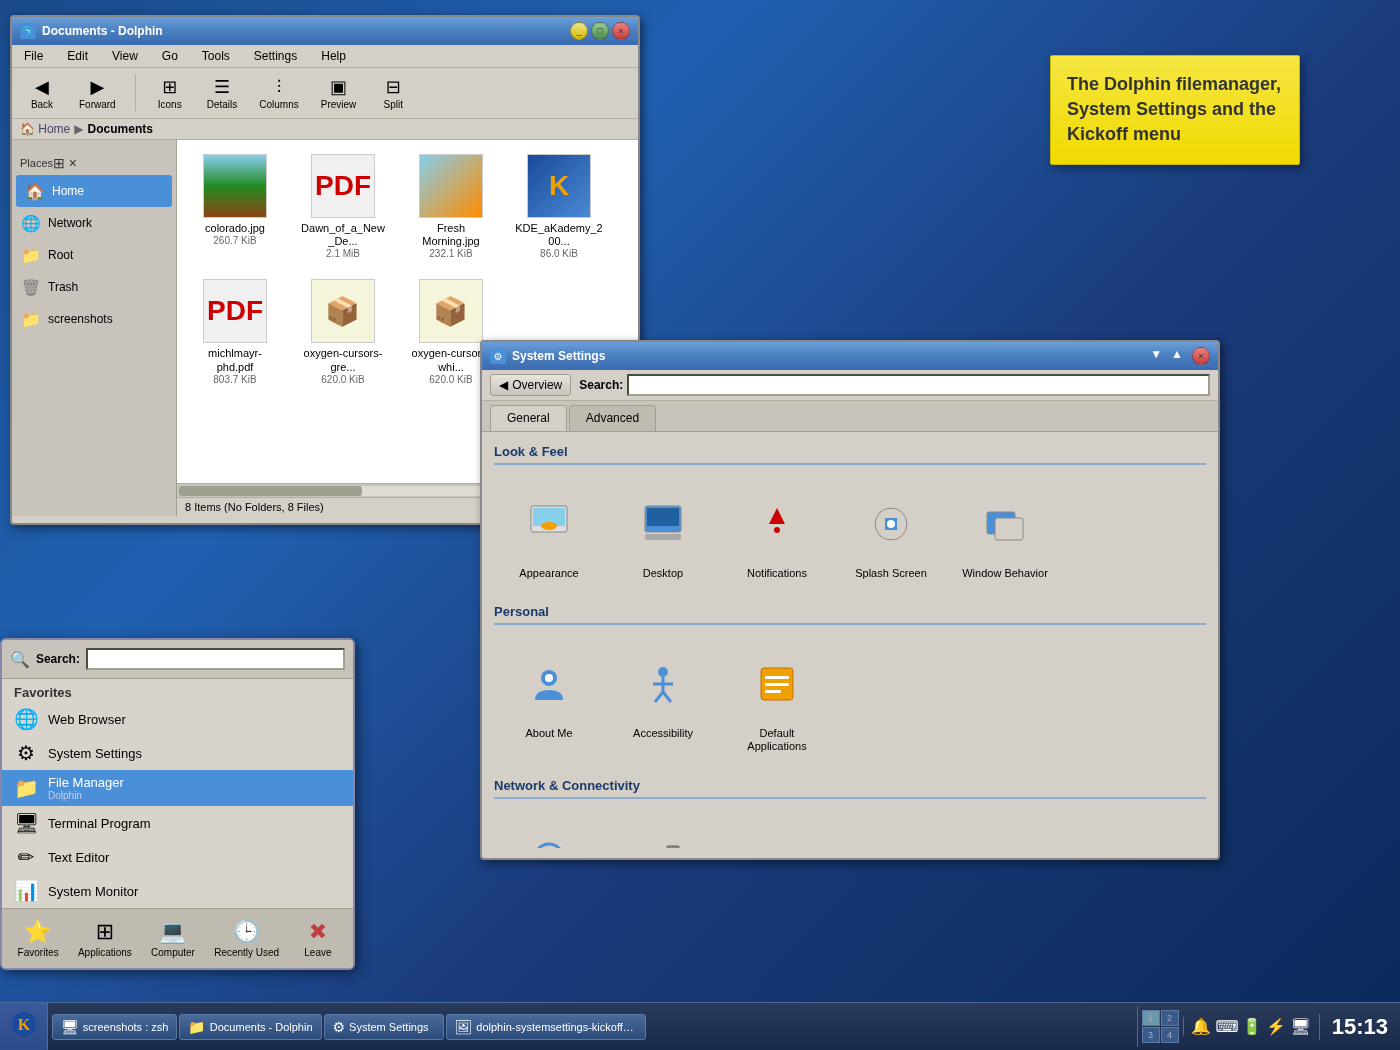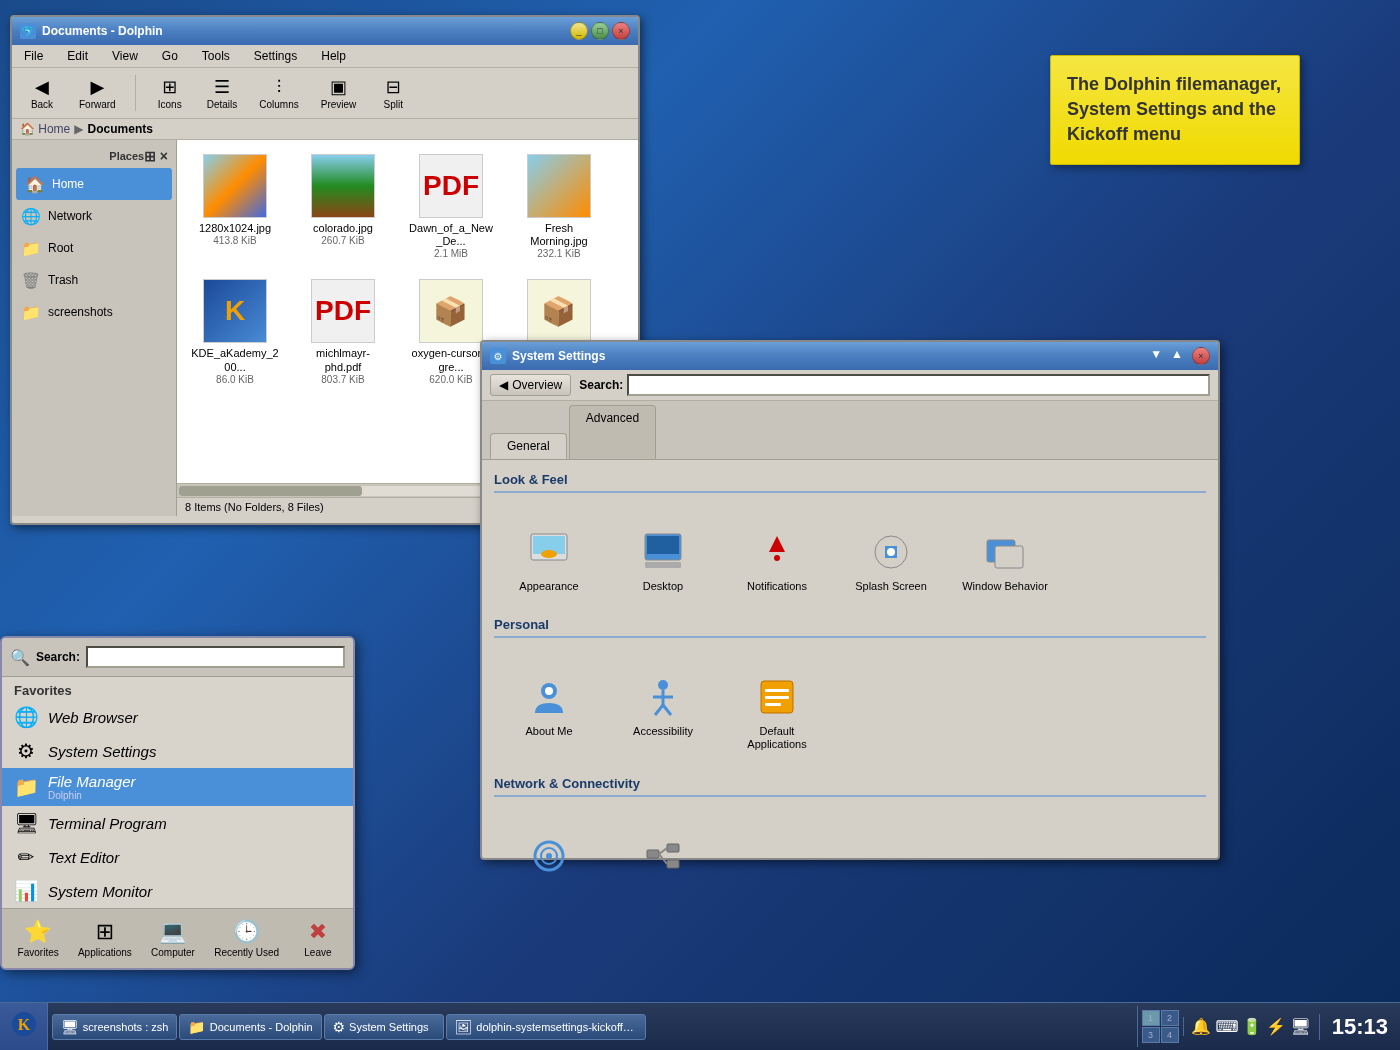--- a/index.html
+++ b/index.html
@@ -54,22 +54,22 @@
     }
     .address-home { font-size: 12px; color: #446; cursor: pointer; }
     .address-sep { color: #666; }
     .address-current { font-weight: bold; text-align: right; }
     .dolphin-content { display: flex; flex: 1; height: calc(100% - 130px); }
     .dolphin-sidebar {
       width: 165px; background: #c8c4bc; border-right: 1px solid #a0a090;
       overflow-y: auto; padding: 4px 0;
     }
     .sidebar-section-header {
-      padding: 4px 8px; display: flex; align-items: center; justify-content: flex-end;
-      font-weight: bold; font-size: 11px; color: #333;
+      padding: 4px 8px; display: flex; align-items: center; justify-content: flex-start;
+      font-weight: normal; font-size: 11px; color: #333; margin-top: 7px;
     }
     .sidebar-item {
       display: flex; align-items: center; gap: 6px; padding: 5px 8px; cursor: pointer;
     }
     .sidebar-item.active { background: #4a90d9; color: white; border-radius: 3px; margin: 0 4px; }
     .sidebar-icon { width: 22px; height: 22px; display: flex; align-items: center; justify-content: center; font-size: 16px; }
     .sidebar-label { font-size: 12px; }
     .files-grid {
       flex: 1; padding: 8px; overflow-y: auto; background: white;
       display: flex; flex-wrap: wrap; align-content: flex-start; gap: 8px;
@@ -112,21 +112,21 @@
     .kickoff-search-input {
       flex: 1; border: 2px inset #a0a090; background: white; padding: 2px 6px;
       font-size: 12px; height: 22px;
     }
     .kickoff-section-header { font-size: 13px; font-weight: bold; padding: 6px 12px 2px; color: #333; }
     .kickoff-item {
       display: flex; align-items: center; gap: 10px; padding: 5px 12px; cursor: pointer;
     }
     .kickoff-item.active { background: #4a90d9; color: white; }
     .kickoff-item-icon { font-size: 20px; width: 24px; text-align: center; }
-    .kickoff-item-text { font-size: 15px; font-style: italic; }
+    .kickoff-item-text { font-size: 13px; }
     .kickoff-item-sub { font-size: 10px; color: #666; }
     .kickoff-item.active .kickoff-item-sub { color: #cce; }
     .kickoff-footer {
       background: #c0bbb0; border-top: 1px solid #a0a090;
       display: flex; justify-content: space-around; padding: 6px;
     }
     .kickoff-footer-btn {
       display: flex; flex-direction: column; align-items: center; gap: 2px;
       padding: 4px 8px; border-radius: 4px; cursor: pointer; min-width: 55px;
     }
@@ -153,31 +153,31 @@
     .sysset-search-label { font-size: 12px; font-weight: bold; }
     .sysset-search-input {
       flex: 1; border: 2px inset #a0a090; background: white; padding: 2px 6px;
       font-size: 12px; height: 22px;
     }
     .sysset-tabs { display: flex; background: #c8c4bc; border-bottom: 1px solid #a0a090; padding: 0 8px; padding-top: 4px; }
     .sysset-tab {
       padding: 5px 16px; cursor: pointer; font-size: 12px; border: 1px solid #a0a090;
       border-bottom: none; border-radius: 4px 4px 0 0; background: #d4d0c8; margin-right: 2px;
     }
-    .sysset-tab.active { background: #d4d0c8; border-bottom: 1px solid #d4d0c8; z-index: 1; margin-top: 28px; }
+    .sysset-tab.active { background: #d4d0c8; border-bottom: 1px solid #d4d0c8; z-index: 1; }
     .sysset-tab:not(.active) { background: #c0bbb0; }
     .sysset-content { padding: 12px; overflow-y: auto; height: calc(100% - 100px); }
     .sysset-section { margin-bottom: 16px; }
     .sysset-section-title {
       font-size: 13px; font-weight: bold; color: #1a3a6a;
       border-bottom: 2px solid #8aaccf; padding-bottom: 4px; margin-bottom: 27px;
     }
     .sysset-grid { display: flex; flex-wrap: wrap; gap: 4px; }
     .sysset-item {
-      display: flex; flex-direction: column; align-items: center; gap: 4px;
+      display: flex; flex-direction: column; align-items: center; gap: 19px;
       width: 110px; padding: 8px; cursor: pointer; border-radius: 4px;
     }
     .sysset-item-icon { font-size: 32px; width: 48px; height: 48px; display: flex; align-items: center; justify-content: center; }
     .sysset-item-label { font-size: 11px; text-align: center; line-height: 1.2; }
 
     
     .sticky-note {
       position: absolute; top: 55px; right: 100px;
       width: 250px; padding: 16px;
       background: linear-gradient(to bottom, #f5e642, #f0da00);
@@ -324,25 +324,20 @@
       </div>
       <div class="sidebar-item">
         <div class="sidebar-icon icon-screenshots">📁</div>
         <span class="sidebar-label">screenshots</span>
       </div>
     </div>
     <div style="flex:1; display:flex; flex-direction:column; overflow:hidden;">
       <div class="files-grid">
 
         <div class="file-item">
-          <div class="file-thumb thumb-hot-air"></div>
-          <span class="file-name">1280x1024.jpg</span>
-          <span class="file-size">413.8 KiB</span>
-        </div>
-        <div class="file-item">
           <div class="file-thumb thumb-jpg-colorado"></div>
           <span class="file-name">colorado.jpg</span>
           <span class="file-size">260.7 KiB</span>
         </div>
         <div class="file-item">
           <div class="file-thumb thumb-pdf" style="background:#f0f0f0; color:#cc0000; font-size:28px; font-weight:bold; display:flex; align-items:center; justify-content:center;">PDF</div>
           <span class="file-name">Dawn_of_a_New_De...</span>
           <span class="file-size">2.1 MiB</span>
         </div>
 

